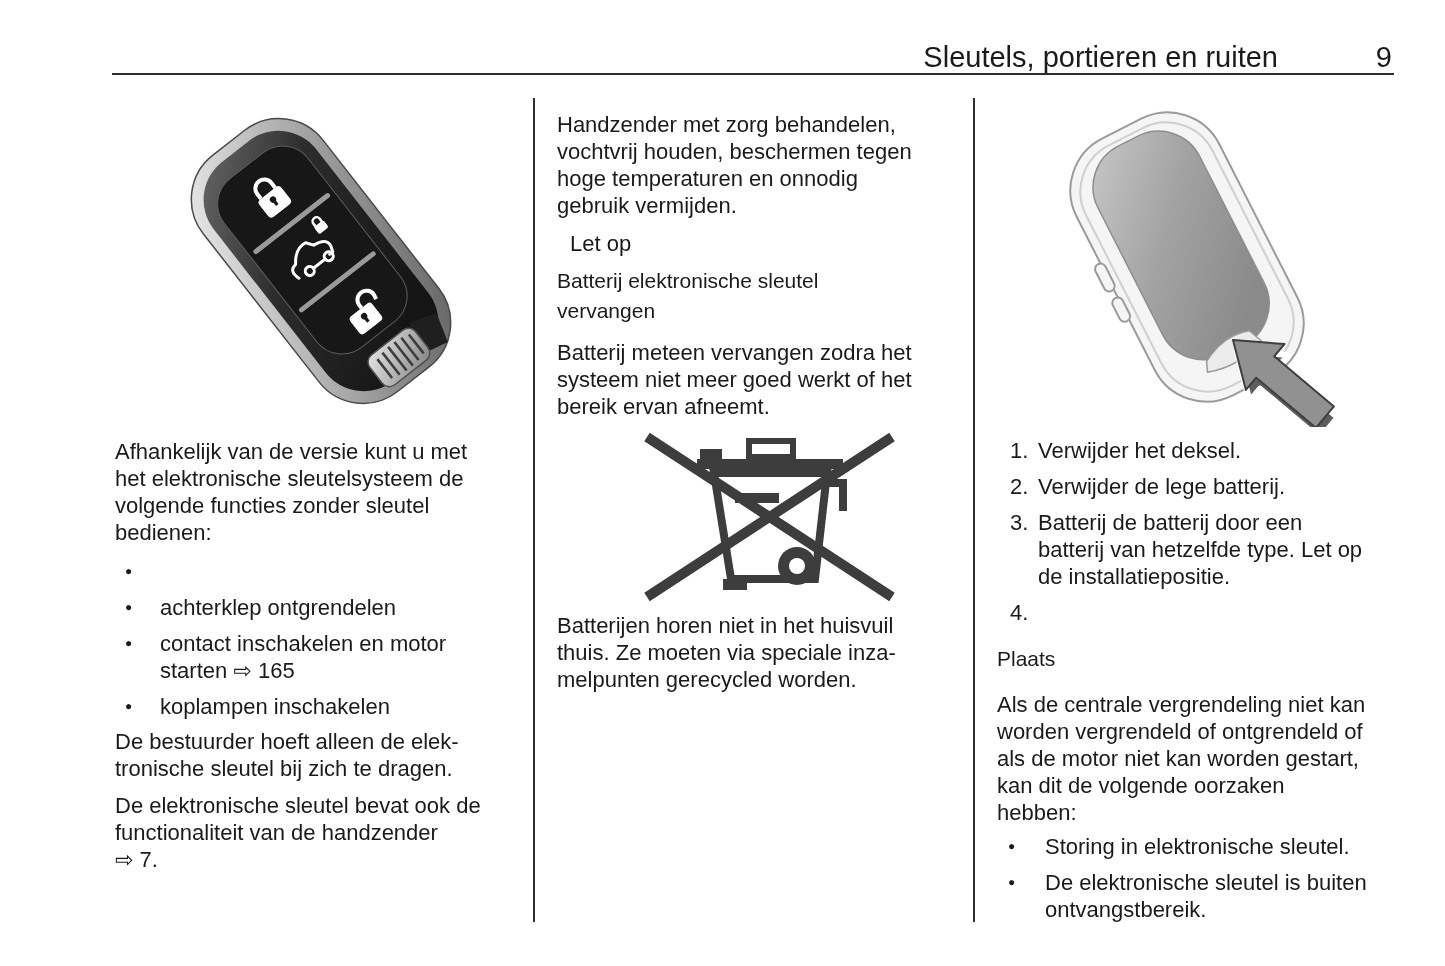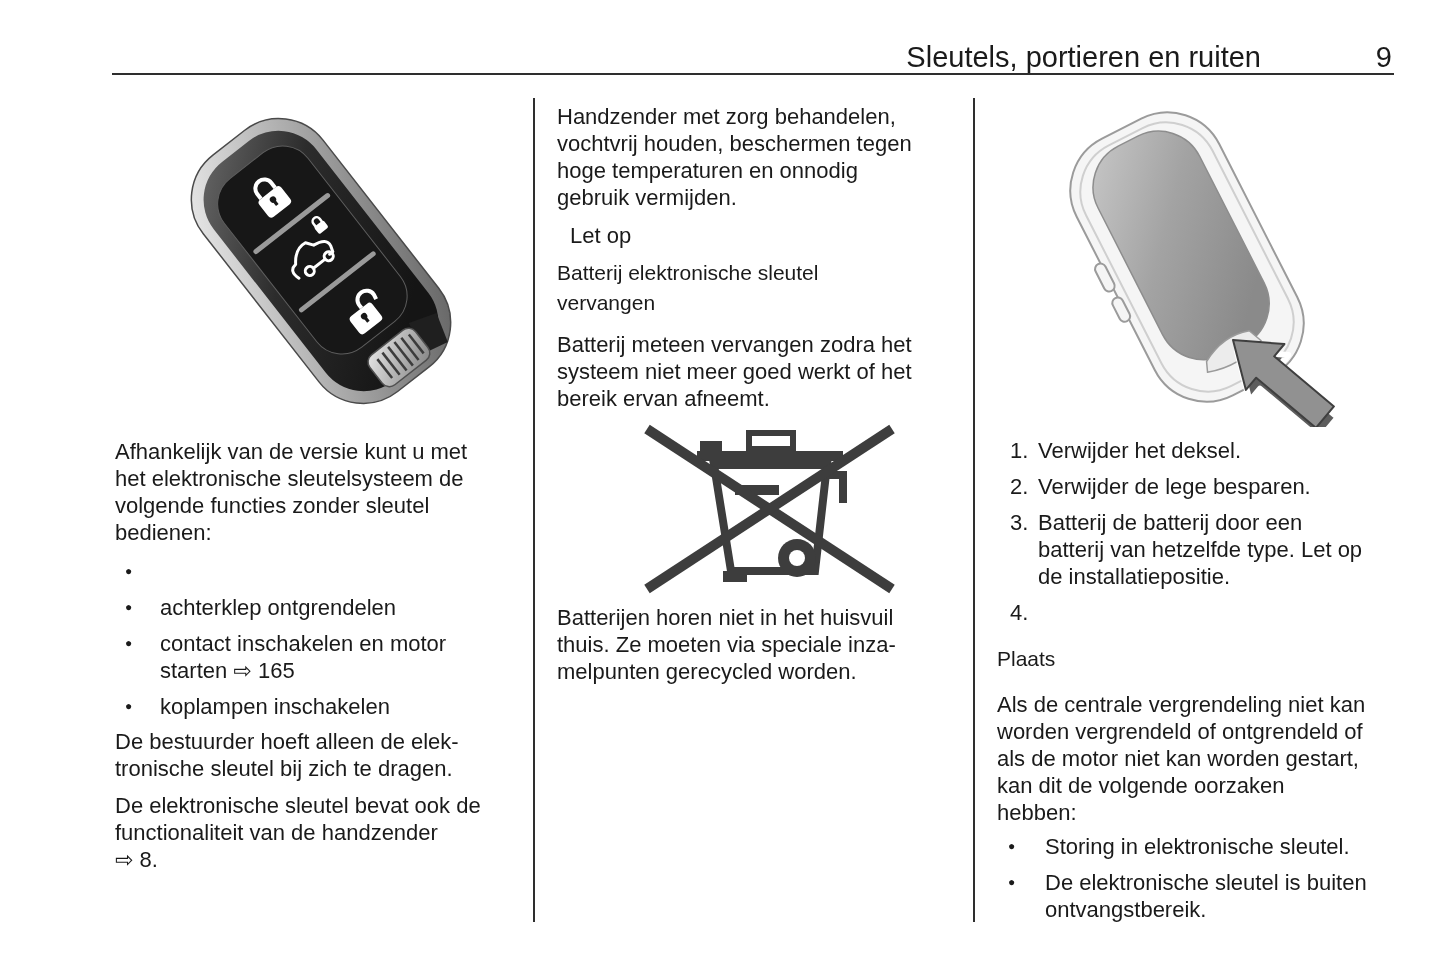--- a/index.html
+++ b/index.html
@@ -1,20 +1,20 @@
 <!DOCTYPE html>
 <html><head>
 <meta charset="utf-8">
 <style>
   html,body{margin:0;padding:0;background:#ffffff;}
   .page{
     position:relative;width:1445px;height:966px;background:#ffffff;overflow:hidden;
     font-family:"Liberation Sans","DejaVu Sans",sans-serif;color:#1a1a1a;
   }
-  .hdr-title{position:absolute;top:41px;right:184px;font-size:29px;line-height:32px;white-space:nowrap;}
+  .hdr-title{position:absolute;top:41px;right:167px;font-size:29px;line-height:32px;white-space:nowrap;}
   .hdr-page{position:absolute;top:41px;right:53px;font-size:29px;line-height:32px;}
   .hrule{position:absolute;top:73px;left:112px;width:1282px;height:2px;background:#2e2e2e;}
   .vdiv{position:absolute;top:98px;width:2px;height:824px;background:#2e2e2e;}
   .vdiv-left{left:533px;}
   .vdiv-right{left:973px;}
 
   .col{position:absolute;font-size:22px;line-height:27px;}
   .col-left{left:115px;top:97px;width:412px;}
   .col-mid{left:557px;top:97px;width:400px;}
   .col-right{left:997px;top:95px;width:406px;}
@@ -32,21 +32,21 @@
   .li{display:flex;margin-bottom:9px;}
   .li:last-child{margin-bottom:0;}
   .bullet-marker{flex:none;width:45px;padding-left:10px;box-sizing:border-box;font-size:12px;line-height:27px;}
   .col-right .bullet-marker{width:48px;padding-left:11px;}
   .step-marker{flex:none;width:41px;padding-left:13px;box-sizing:border-box;}
   .li-text{flex:1;}
 
   .p-left1{margin-top:8px;}
   .p-left2{margin-top:10px;}
 
-  .p-mid1{margin-top:6px;}
+  .p-mid1{margin-top:14px;}
   .note{margin:11px 0 0 13px;}
   .h2{font-size:21px;line-height:30px;font-weight:400;}
   .h2-mid{margin-top:9px;}
   .p-mid2{margin-top:13px;}
   .p-mid3{margin-top:9px;}
 
   .ol-right{margin-top:0;}
   .h2-right{margin-top:18px;}
   .p-right1{margin-top:17px;}
   .ul-right{margin-top:7px;}
@@ -146,21 +146,21 @@
       <div class="li">
         <span class="bullet-marker">●</span>
         <span class="li-text t">koplampen inschakelen</span>
       </div>
     </div>
 
     <p class="t p-left1">De bestuurder hoeft alleen de elek-
 tronische sleutel bij zich te dragen.</p>
     <p class="t p-left2">De elektronische sleutel bevat ook de
 functionaliteit van de handzender
-⇨ 8.</p>
+⇨ 7.</p>
   </section>
 
   <section class="col col-mid">
     <p class="t p-mid1">Handzender met zorg behandelen,
 vochtvrij houden, beschermen tegen
 hoge temperaturen en onnodig
 gebruik vermijden.</p>
 
     <div class="note">
       <div class="t">Let op</div>
@@ -221,21 +221,21 @@
       </svg>
     </div>
 
     <div class="ol-right">
       <div class="li">
         <span class="step-marker">1.</span>
         <span class="li-text t">Verwijder het deksel.</span>
       </div>
       <div class="li">
         <span class="step-marker">2.</span>
-        <span class="li-text t">Verwijder de lege besparen.</span>
+        <span class="li-text t">Verwijder de lege batterij.</span>
       </div>
       <div class="li">
         <span class="step-marker">3.</span>
         <span class="li-text t">Batterij de batterij door een
 batterij van hetzelfde type. Let op
 de installatiepositie.</span>
       </div>
       <div class="li">
         <span class="step-marker">4.</span>
       </div>

